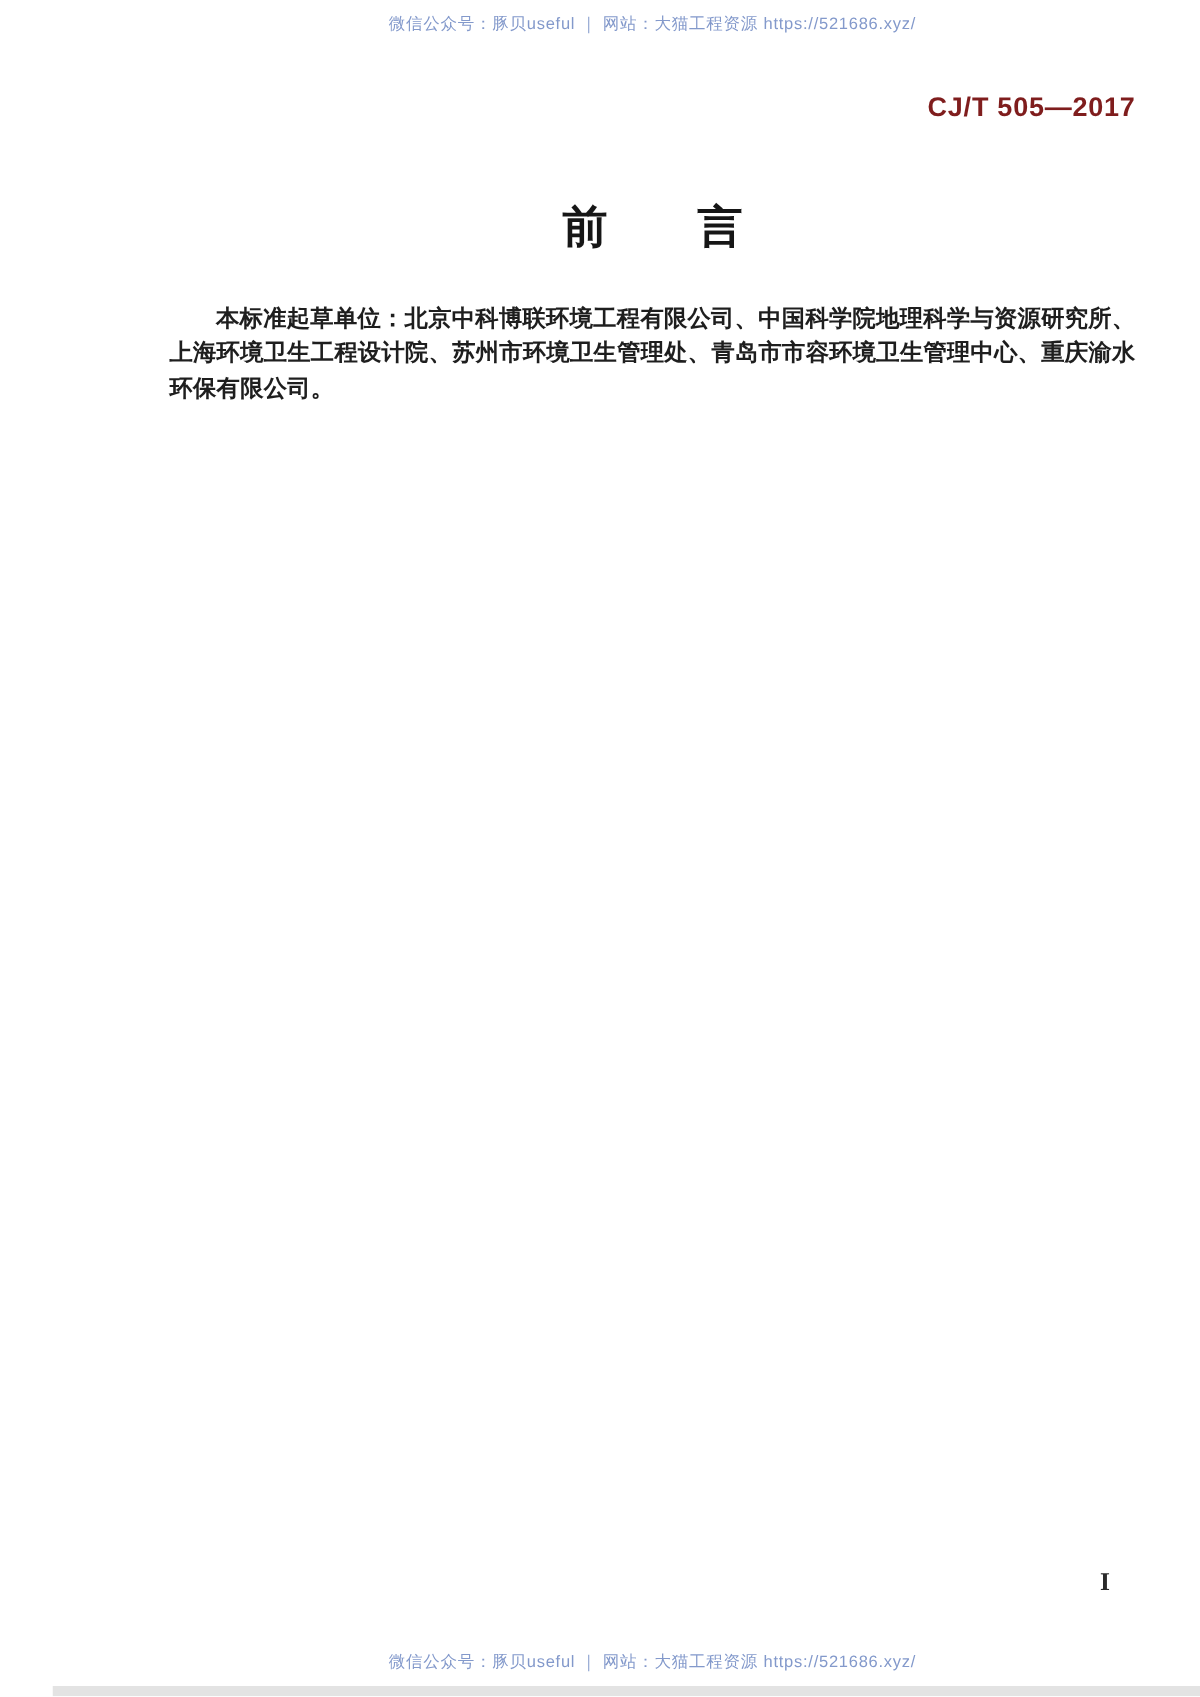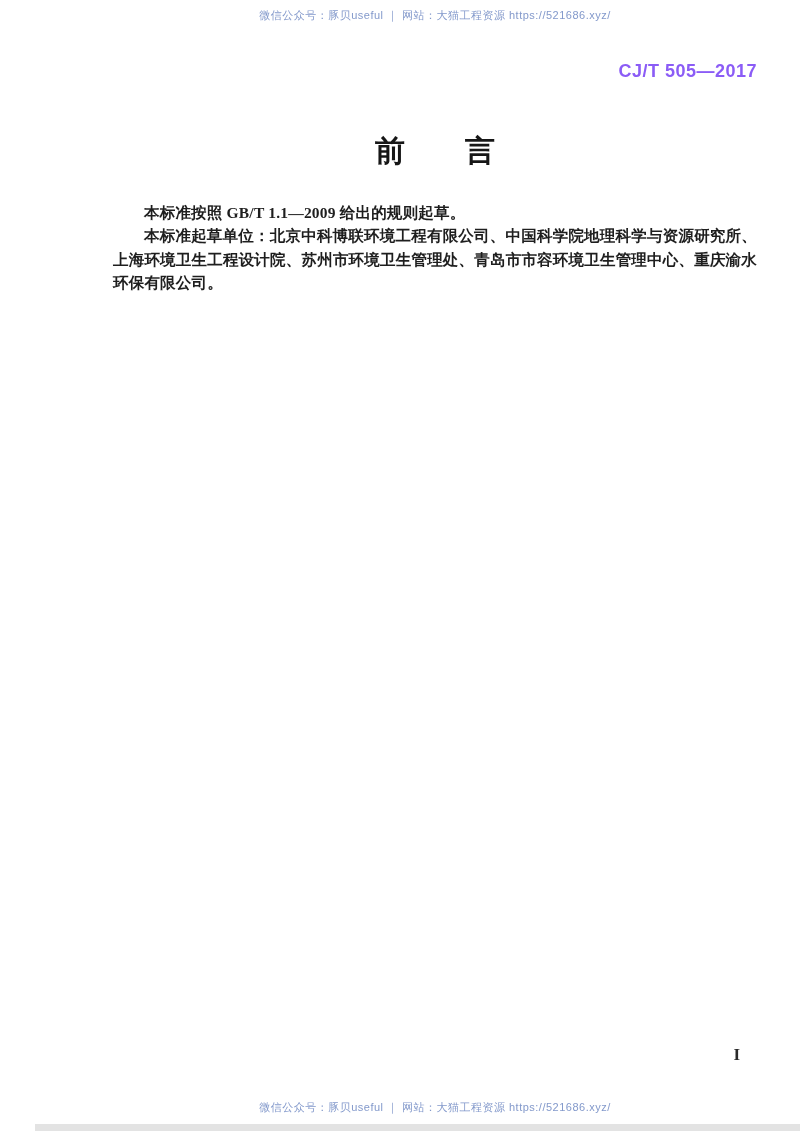--- a/index.html
+++ b/index.html
@@ -28,21 +28,21 @@
   }
   .watermark.top { top: 8px; }
   .watermark.bottom { top: 1100px; }
   .standard-code {
     position: absolute;
     top: 61px;
     right: 78px;
     font-family: "Liberation Sans", sans-serif;
     font-weight: bold;
     font-size: 18px;
-    color: #8b5cf6;
+    color: #7f1d1d;
     letter-spacing: 0.5px;
   }
   .doc-title {
     position: absolute;
     top: 131px;
     left: 0;
     width: 100%;
     text-align: center;
     font-size: 30px;
     font-weight: bold;
@@ -97,21 +97,20 @@
 
 <div class="page">
 
   <div class="watermark top">微信公众号：豚贝useful ｜ 网站：大猫工程资源 https://521686.xyz/</div>
 
   <div class="standard-code">CJ/T 505—2017</div>
 
   <div class="doc-title">前　　言</div>
 
   <div class="body-block">
-    <p>本标准按照 GB/T 1.1—2009 给出的规则起草。</p>
     <p>本标准起草单位：北京中科博联环境工程有限公司、中国科学院地理科学与资源研究所、上海环境卫生工程设计院、苏州市环境卫生管理处、青岛市市容环境卫生管理中心、重庆渝水环保有限公司。</p>
   </div>
 
   <div class="page-number">I</div>
 
   <div class="watermark bottom">微信公众号：豚贝useful ｜ 网站：大猫工程资源 https://521686.xyz/</div>
 
   <div class="right-edge-line"></div>
   <div class="bottom-strip"></div>
 

